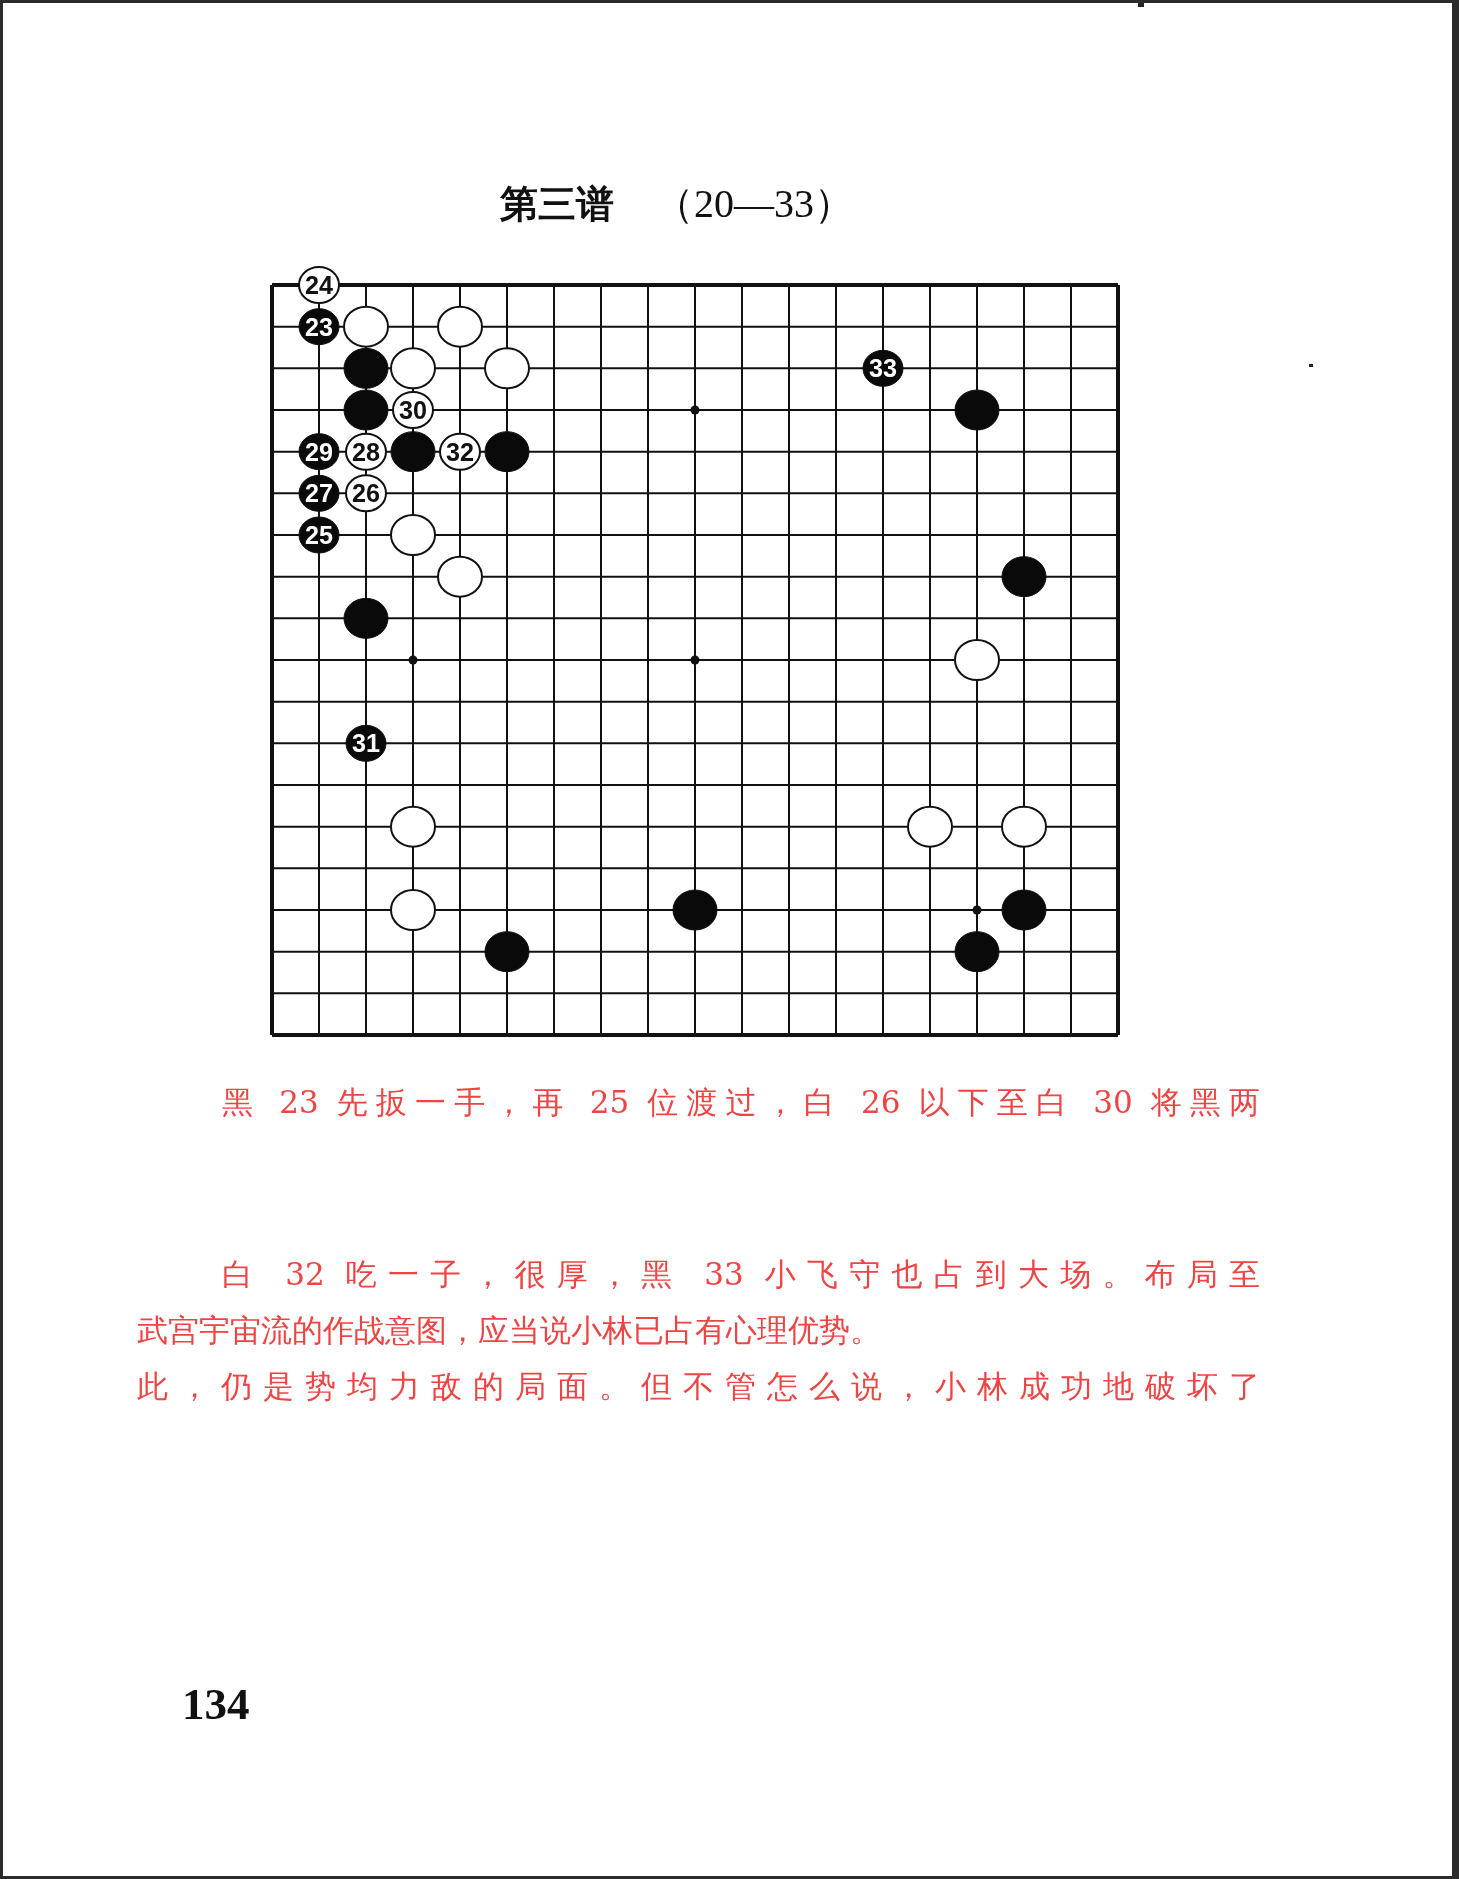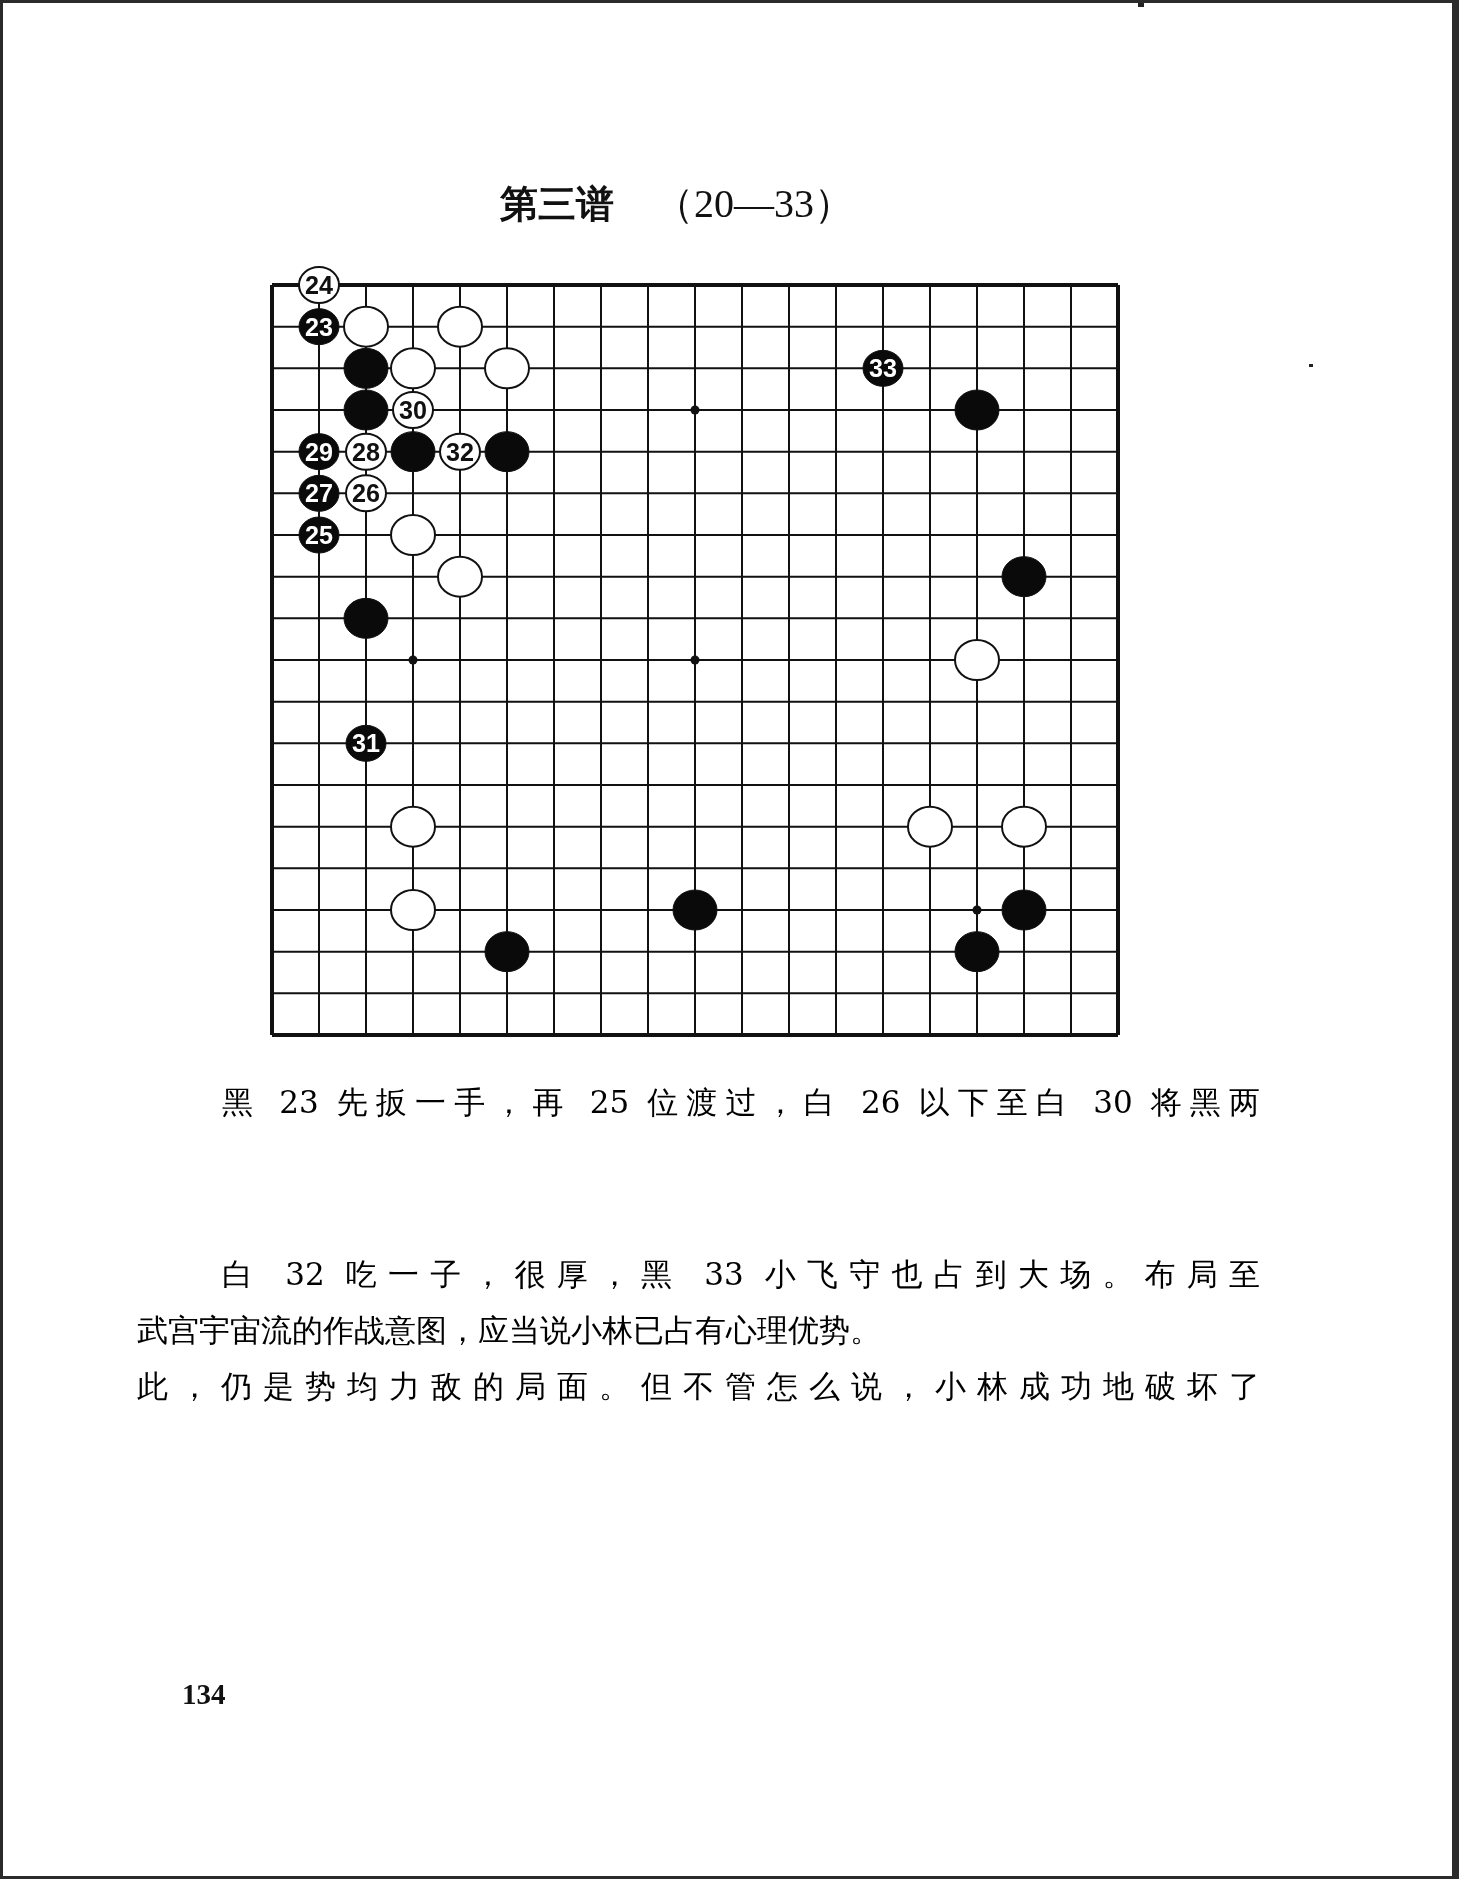--- a/index.html
+++ b/index.html
@@ -16,32 +16,32 @@
     font-family: "DejaVu Sans", sans-serif; font-weight: bold;
     font-size: 38px; line-height: 52px; color: #111; white-space: nowrap;
   }
   .title .range {
     font-family: "Liberation Serif", serif; font-weight: normal;
     margin-left: 40px; font-size: 40px;
   }
   #board { position: absolute; left: 0; top: 0; }
   .text-block {
     position: absolute; left: 137px; width: 1123px;
-    font-family: "DejaVu Serif", serif; font-size: 31px; color: #000000;
+    font-family: "DejaVu Serif", serif; font-size: 31px; color: #ef4444;
   }
   .text-line {
     height: 56px; line-height: 40px; white-space: nowrap;
     text-align: justify; text-align-last: justify;
   }
   .text-line.indent { padding-left: 85px; }
   .text-line.last { text-align-last: left; }
   .page-number {
     position: absolute; left: 182px; top: 1678px;
     font-family: "Liberation Serif", serif; font-weight: bold;
-    font-size: 29px; color: #111;
+    font-size: 45px; color: #111;
   }
   .speck { position: absolute; background: #222; }
 </style>
 </head>
 <body>
 
 <div class="page-frame"></div>
 
 <div class="title">
   <span>第三谱</span><span class="range">（20—33）</span>

